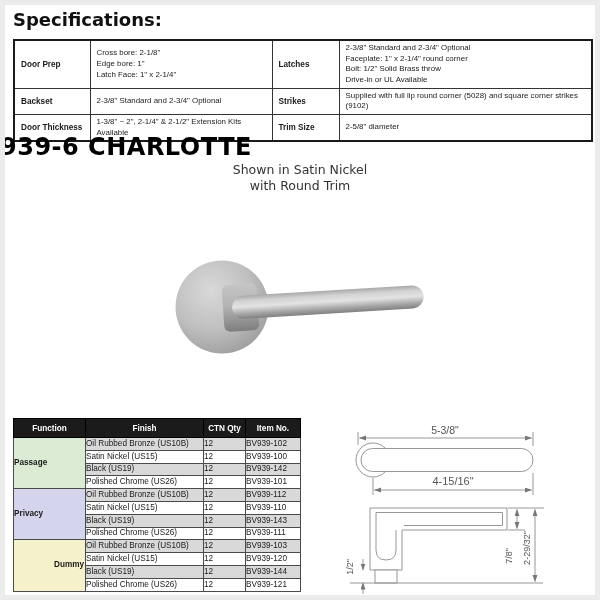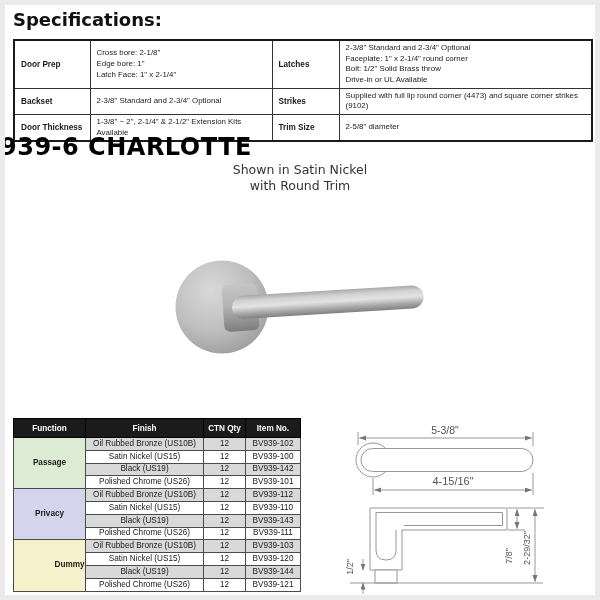--- a/index.html
+++ b/index.html
@@ -28,21 +28,21 @@
   .subtitle{position:absolute;left:0;top:162px;width:600px;text-align:center;
             font-family:"DejaVu Sans",sans-serif;font-size:12.5px;line-height:16px;color:#333;}
 
   .photo{position:absolute;left:158px;top:224px;}
 
   
   .order-wrap{position:absolute;left:13px;top:418px;}
   table.order{border-collapse:collapse;table-layout:fixed;width:287px;border:1px solid #000;}
   table.order th{background:#1b1b1b;color:#fff;font-size:8.2px;font-weight:bold;
                  height:18px;border:1px solid #000;padding:0;}
-  table.order td{border:1px solid #4a4a4a;font-size:8.2px;text-align:center;
+  table.order td{border:1px solid #4a4a4a;font-size:8.2px;text-align:left;
                  height:11.8px;padding:0;line-height:1;background:#fff;}
   table.order tr.shade td:not(.fn){background:#d9d9d9;}
   table.order td.fn{font-weight:bold;margin-left:27px;}
   td.fn.passage{background:#dcebd4 !important;}
   td.fn.privacy{background:#d4d5ec !important;}
   td.fn.dummy{background:#f5f1cb !important;padding-left:40px;}
 
   .diagram{position:absolute;left:340px;top:415px;}
   .dim-label{font-family:"Liberation Sans",sans-serif;fill:#555;}
 </style>
@@ -70,21 +70,21 @@
         <td class="lbl">Latches</td>
         <td class="val">2-3/8" Standard and 2-3/4" Optional
 Faceplate: 1" x 2-1/4" round corner
 Bolt: 1/2" Solid Brass throw
 Drive-in or UL Available</td>
       </tr>
       <tr class="r2">
         <td class="lbl">Backset</td>
         <td class="val">2-3/8" Standard and 2-3/4" Optional</td>
         <td class="lbl">Strikes</td>
-        <td class="val">Supplied with full lip round corner (4473) and square corner strikes (9102)</td>
+        <td class="val">Supplied with full lip round corner (5028) and square corner strikes (9102)</td>
       </tr>
       <tr class="r3">
         <td class="lbl">Door Thickness</td>
         <td class="val">1-3/8" ~ 2", 2-1/4" &amp; 2-1/2" Extension Kits Available</td>
         <td class="lbl">Trim Size</td>
         <td class="val">2-5/8" diameter</td>
       </tr>
     </tbody>
       </table>
   </div>

